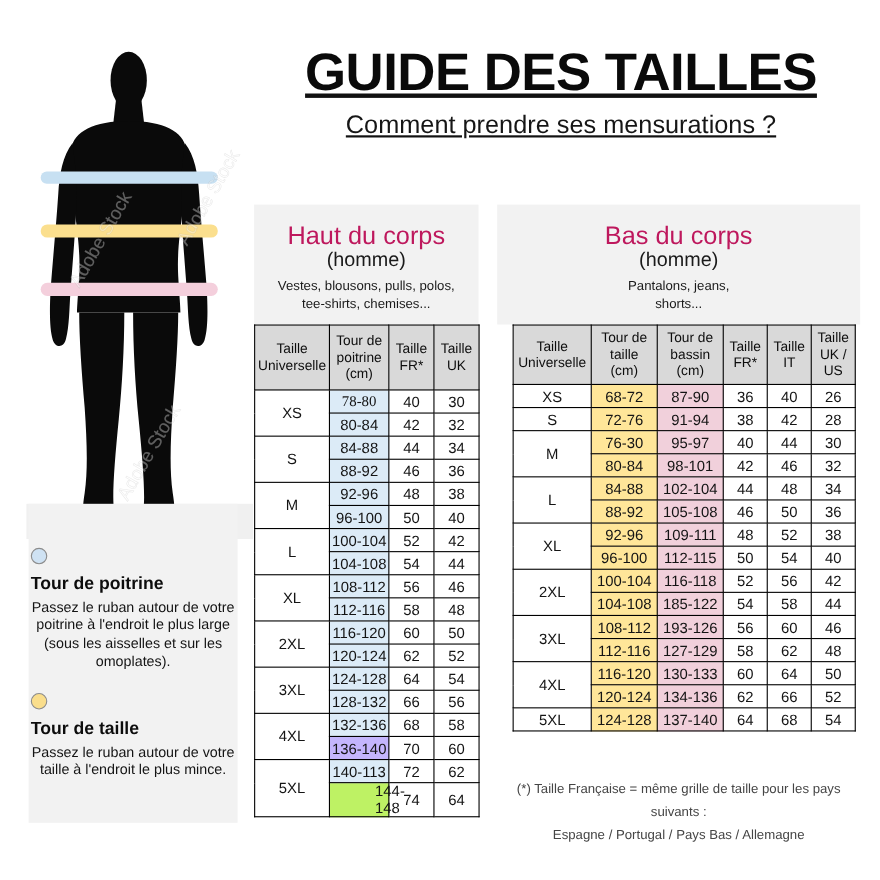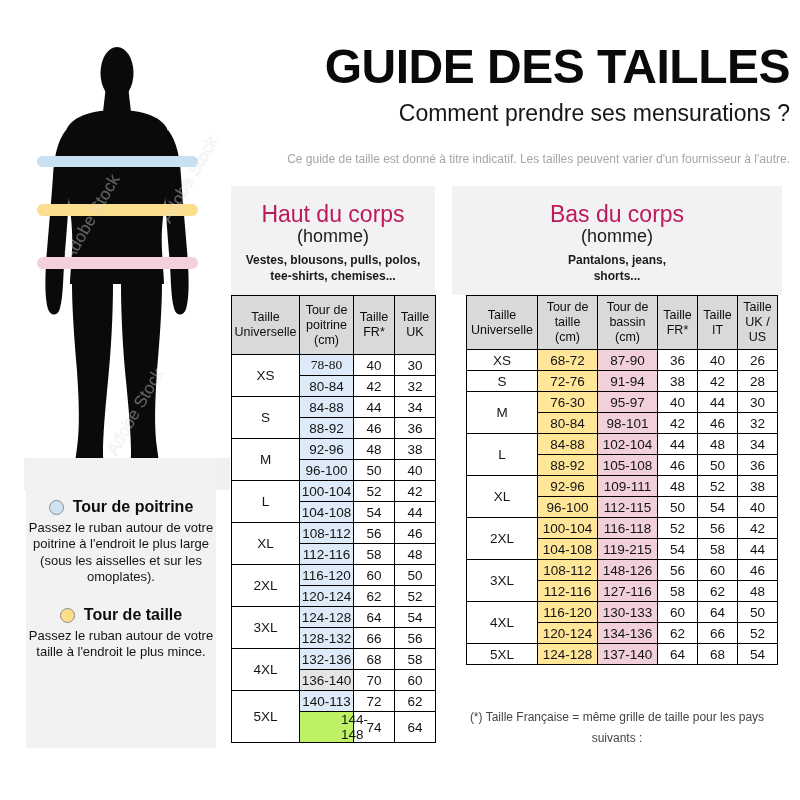--- a/index.html
+++ b/index.html
@@ -7,49 +7,49 @@
   body {
     position:relative;
     font-family:"Liberation Sans", sans-serif;
     background:#ffffff;
     color:#111;
     overflow:hidden;
   }
   .abs { position:absolute; }
 
   
-  #page-header { left:230px; top:42px; width:560px; text-align:right; }
+  #page-header { left:230px; top:42px; width:560px; text-align:center;text-decoration:underline; }
   #main-title { font-size:48px; font-weight:bold; letter-spacing:-0.5px; color:#0a0a0a; line-height:1.05; }
   #subtitle { font-size:23px; font-weight:normal; color:#161616; margin-top:8px; }
   #disclaimer { font-size:12px; color:#a5a5a5; margin-top:25px; }
 
   
   #figure-wrap { left:20px; top:10px; width:210px; height:480px; }
 
   
   #legend-panel {
     left:26px; top:458px; width:190px; height:290px;
     background:#f2f2f2; text-align:center; padding:40px 2px 0;
   }
   .legend-item + .legend-item { margin-top:21px; }
-  .legend-title { display:flex; align-items:center; justify-content:center; gap:9px; }
+  .legend-title { display:flex; align-items:flex-start; justify-content:center; gap:9px;flex-direction:column; }
   .legend-dot {
     width:15px; height:15px; border-radius:50%;
     border:1px solid #8c8c8c; display:inline-block; flex:0 0 auto;
   }
   .legend-label { font-size:16px; font-weight:bold; color:#0d0d0d; }
   .legend-desc { font-size:13px; line-height:1.25; color:#141414; margin-top:4px; }
 
   
   .tbl-panel { background:#f2f2f2; text-align:center; }
   #haut-panel { left:231px; top:186px; width:204px; height:109px; padding-top:17px; }
   #bas-panel  { left:452px; top:186px; width:330px; height:109px; padding-top:17px; }
   .tbl-title { font-size:23px; font-weight:normal; color:#be185d; line-height:1; }
   .tbl-sub { font-size:18px; color:#1a1a1a; line-height:1.15; }
-  .tbl-cats { font-size:12px; color:#1a1a1a; line-height:1.35; margin-top:5px; white-space:pre-line;font-weight:bold; }
+  .tbl-cats { font-size:12px; color:#1a1a1a; line-height:1.35; margin-top:5px; white-space:pre-line; }
 
   
   #haut-table-wrap { left:231px; top:295px; width:204px; }
   #bas-table-wrap  { left:466px; top:295px; width:311px; }
   table.size-table { border-collapse:collapse; table-layout:fixed; width:100%; }
   .size-table th, .size-table td {
     border:1px solid #000; text-align:center; vertical-align:middle; padding:0;
   }
   .size-table th {
     background:#d9d9d9; font-weight:normal; font-size:12.5px;
@@ -59,21 +59,20 @@
 
   
   #footnote { left:452px; top:707px; width:330px; text-align:center; font-size:12px; color:#454545; line-height:1.75; }
 </style>
 </head>
 <body>
 
 <div class="abs" id="page-header">
   <div id="main-title">GUIDE DES TAILLES</div>
   <div id="subtitle">Comment prendre ses mensurations ?</div>
-  <div id="disclaimer">Ce guide de taille est donné à titre indicatif. Les tailles peuvent varier d'un fournisseur à l'autre.</div>
 </div>
 
 <div class="abs" id="figure-wrap">
   <svg width="210" height="480" viewBox="0 0 210 480">
     <rect x="4" y="448" width="206" height="32" fill="#f0f0f0"></rect>
     <g fill="#0a0a0a">
       <ellipse cx="97" cy="63" rx="16.5" ry="26"></ellipse>
       <path d="M86,76 L108,76 L111,102 L83,102 Z"></path>
       <path d="M45,125 C47,110 65,100 97,100 C129,100 147,110 149,125 C152,147 148,162 146,182
                C143,206 141,221 142,241 C143,259 144,268 144,274 L50,274 C50,268 51,259 52,241
@@ -229,21 +228,21 @@
           <td>66</td>
           <td>56</td>
         </tr>
         <tr style="height: 21px;">
           <td rowspan="2">4XL</td>
           <td style="background: rgb(220, 235, 247);">132-136</td>
           <td>68</td>
           <td>58</td>
         </tr>
         <tr style="height: 21px;">
-          <td style="background: #e5e5e5; margin-top: 32px;">136-140</td>
+          <td style="background: #c4b5fd; margin-top: 32px;">136-140</td>
           <td>70</td>
           <td>60</td>
         </tr>
         <tr style="height: 21px;">
           <td rowspan="2">5XL</td>
           <td style="background: rgb(220, 235, 247);">140-113</td>
           <td>72</td>
           <td>62</td>
         </tr>
         <tr style="height: 21px;">
@@ -348,36 +347,36 @@
         <tr style="height: 21px;">
           <td rowspan="2">2XL</td>
           <td style="background: rgb(255, 230, 153);">100-104</td>
           <td style="background: rgb(241, 208, 219);">116-118</td>
           <td>52</td>
           <td>56</td>
           <td>42</td>
         </tr>
         <tr style="height: 21px;">
           <td style="background: rgb(255, 230, 153);">104-108</td>
-          <td style="background: rgb(241, 208, 219);">119-215</td>
+          <td style="background: rgb(241, 208, 219);">185-122</td>
           <td>54</td>
           <td>58</td>
           <td>44</td>
         </tr>
         <tr style="height: 21px;">
           <td rowspan="2">3XL</td>
           <td style="background: rgb(255, 230, 153);">108-112</td>
-          <td style="background: rgb(241, 208, 219);">148-126</td>
+          <td style="background: rgb(241, 208, 219);">193-126</td>
           <td>56</td>
           <td>60</td>
           <td>46</td>
         </tr>
         <tr style="height: 21px;">
           <td style="background: rgb(255, 230, 153);">112-116</td>
-          <td style="background: rgb(241, 208, 219);">127-116</td>
+          <td style="background: rgb(241, 208, 219);">127-129</td>
           <td>58</td>
           <td>62</td>
           <td>48</td>
         </tr>
         <tr style="height: 21px;">
           <td rowspan="2">4XL</td>
           <td style="background: rgb(255, 230, 153);">116-120</td>
           <td style="background: rgb(241, 208, 219);">130-133</td>
           <td>60</td>
           <td>64</td>
@@ -397,13 +396,14 @@
           <td>64</td>
           <td>68</td>
           <td>54</td>
         </tr>
       </tbody>
     </table>
   </div>
 
 <div class="abs" id="footnote">
   <div>(*) Taille Française = même grille de taille pour les pays suivants :</div>
+  <div>Espagne / Portugal / Pays Bas / Allemagne</div>
 </div>
 
 </body></html>

